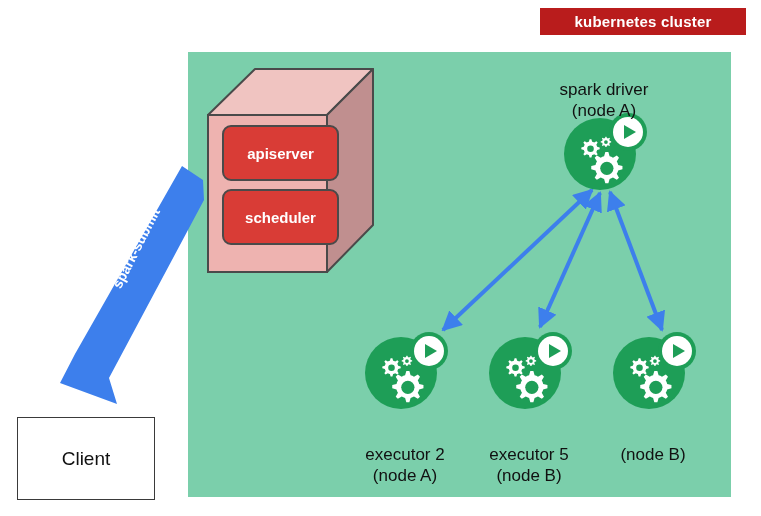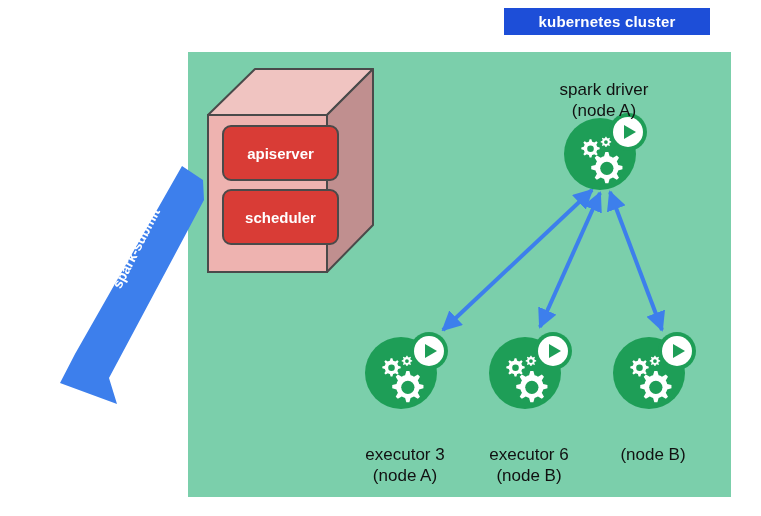--- a/index.html
+++ b/index.html
@@ -18,25 +18,25 @@
   .stage {
     position: absolute;
     left: 0; top: 0;
     width: 761px;
     height: 516px;
   }
 
   
   .cluster-banner {
     position: absolute;
-    left: 504px;
+    left: 540px;
     top: 8px;
     width: 206px;
     height: 27px;
-    background: #1d4ed8;
+    background: #b91c1c;
     display: flex;
     align-items: center;
     justify-content: center;
   }
   .cluster-banner-label {
     color: #ffffff;
     font-size: 15px;
     font-weight: bold;
     letter-spacing: 0.2px;
     white-space: nowrap;
@@ -251,21 +251,21 @@
       </g>
       <g fill="#ffffff" transform="translate(31,40) scale(1.02)">
         <path d="M16,2 l3,0 l1.2,4.2 a10,10 0 0 1 3.3,1.4 l3.8,-2.2 l2.1,2.1 l-2.2,3.8 a10,10 0 0 1 1.4,3.3 l4.2,1.2 l0,3 l-4.2,1.2 a10,10 0 0 1 -1.4,3.3 l2.2,3.8 l-2.1,2.1 l-3.8,-2.2 a10,10 0 0 1 -3.3,1.4 l-1.2,4.2 l-3,0 l-1.2,-4.2 a10,10 0 0 1 -3.3,-1.4 l-3.8,2.2 l-2.1,-2.1 l2.2,-3.8 a10,10 0 0 1 -1.4,-3.3 l-4.2,-1.2 l0,-3 l4.2,-1.2 a10,10 0 0 1 1.4,-3.3 l-2.2,-3.8 l2.1,-2.1 l3.8,2.2 a10,10 0 0 1 3.3,-1.4 z"></path>
         <circle cx="17.5" cy="18" r="6.5" fill="#1e9e57"></circle>
       </g>
       <circle cx="70" cy="22" r="15" fill="#ffffff"></circle>
       <polygon points="66,15 78,22 66,29" fill="#1e9e57"></polygon>
     </svg>
   </div>
   <div class="node-caption cap-exec-1">
-    <div>executor 3</div>
+    <div>executor 2</div>
     <div>(node A)</div>
   </div>
 
   <div class="node-icon node-exec-2">
     <svg width="92" height="82" viewBox="0 0 92 82">
       <circle cx="42" cy="44" r="36" fill="#1e9e57"></circle>
       <circle cx="70" cy="22" r="19" fill="#1e9e57"></circle>
       <g fill="#ffffff" transform="translate(22,28) scale(0.60)">
         <path d="M16,2 l3,0 l1.2,4.2 a10,10 0 0 1 3.3,1.4 l3.8,-2.2 l2.1,2.1 l-2.2,3.8 a10,10 0 0 1 1.4,3.3 l4.2,1.2 l0,3 l-4.2,1.2 a10,10 0 0 1 -1.4,3.3 l2.2,3.8 l-2.1,2.1 l-3.8,-2.2 a10,10 0 0 1 -3.3,1.4 l-1.2,4.2 l-3,0 l-1.2,-4.2 a10,10 0 0 1 -3.3,-1.4 l-3.8,2.2 l-2.1,-2.1 l2.2,-3.8 a10,10 0 0 1 -1.4,-3.3 l-4.2,-1.2 l0,-3 l4.2,-1.2 a10,10 0 0 1 1.4,-3.3 l-2.2,-3.8 l2.1,-2.1 l3.8,2.2 a10,10 0 0 1 3.3,-1.4 z"></path>
         <circle cx="17.5" cy="18" r="5.5" fill="#1e9e57"></circle>
@@ -276,21 +276,21 @@
       </g>
       <g fill="#ffffff" transform="translate(31,40) scale(1.02)">
         <path d="M16,2 l3,0 l1.2,4.2 a10,10 0 0 1 3.3,1.4 l3.8,-2.2 l2.1,2.1 l-2.2,3.8 a10,10 0 0 1 1.4,3.3 l4.2,1.2 l0,3 l-4.2,1.2 a10,10 0 0 1 -1.4,3.3 l2.2,3.8 l-2.1,2.1 l-3.8,-2.2 a10,10 0 0 1 -3.3,1.4 l-1.2,4.2 l-3,0 l-1.2,-4.2 a10,10 0 0 1 -3.3,-1.4 l-3.8,2.2 l-2.1,-2.1 l2.2,-3.8 a10,10 0 0 1 -1.4,-3.3 l-4.2,-1.2 l0,-3 l4.2,-1.2 a10,10 0 0 1 1.4,-3.3 l-2.2,-3.8 l2.1,-2.1 l3.8,2.2 a10,10 0 0 1 3.3,-1.4 z"></path>
         <circle cx="17.5" cy="18" r="6.5" fill="#1e9e57"></circle>
       </g>
       <circle cx="70" cy="22" r="15" fill="#ffffff"></circle>
       <polygon points="66,15 78,22 66,29" fill="#1e9e57"></polygon>
     </svg>
   </div>
   <div class="node-caption cap-exec-2">
-    <div>executor 6</div>
+    <div>executor 5</div>
     <div>(node B)</div>
   </div>
 
   <div class="node-icon node-exec-3">
     <svg width="92" height="82" viewBox="0 0 92 82">
       <circle cx="42" cy="44" r="36" fill="#1e9e57"></circle>
       <circle cx="70" cy="22" r="19" fill="#1e9e57"></circle>
       <g fill="#ffffff" transform="translate(22,28) scale(0.60)">
         <path d="M16,2 l3,0 l1.2,4.2 a10,10 0 0 1 3.3,1.4 l3.8,-2.2 l2.1,2.1 l-2.2,3.8 a10,10 0 0 1 1.4,3.3 l4.2,1.2 l0,3 l-4.2,1.2 a10,10 0 0 1 -1.4,3.3 l2.2,3.8 l-2.1,2.1 l-3.8,-2.2 a10,10 0 0 1 -3.3,1.4 l-1.2,4.2 l-3,0 l-1.2,-4.2 a10,10 0 0 1 -3.3,-1.4 l-3.8,2.2 l-2.1,-2.1 l2.2,-3.8 a10,10 0 0 1 -1.4,-3.3 l-4.2,-1.2 l0,-3 l4.2,-1.2 a10,10 0 0 1 1.4,-3.3 l-2.2,-3.8 l2.1,-2.1 l3.8,2.2 a10,10 0 0 1 3.3,-1.4 z"></path>
         <circle cx="17.5" cy="18" r="5.5" fill="#1e9e57"></circle>
@@ -304,14 +304,17 @@
         <circle cx="17.5" cy="18" r="6.5" fill="#1e9e57"></circle>
       </g>
       <circle cx="70" cy="22" r="15" fill="#ffffff"></circle>
       <polygon points="66,15 78,22 66,29" fill="#1e9e57"></polygon>
     </svg>
   </div>
   <div class="node-caption cap-exec-3">
     <div>(node B)</div>
   </div>
 
+  <div class="client-box">
+    <span class="client-label">Client</span>
+  </div>
 
 </div>
 
 </body></html>

